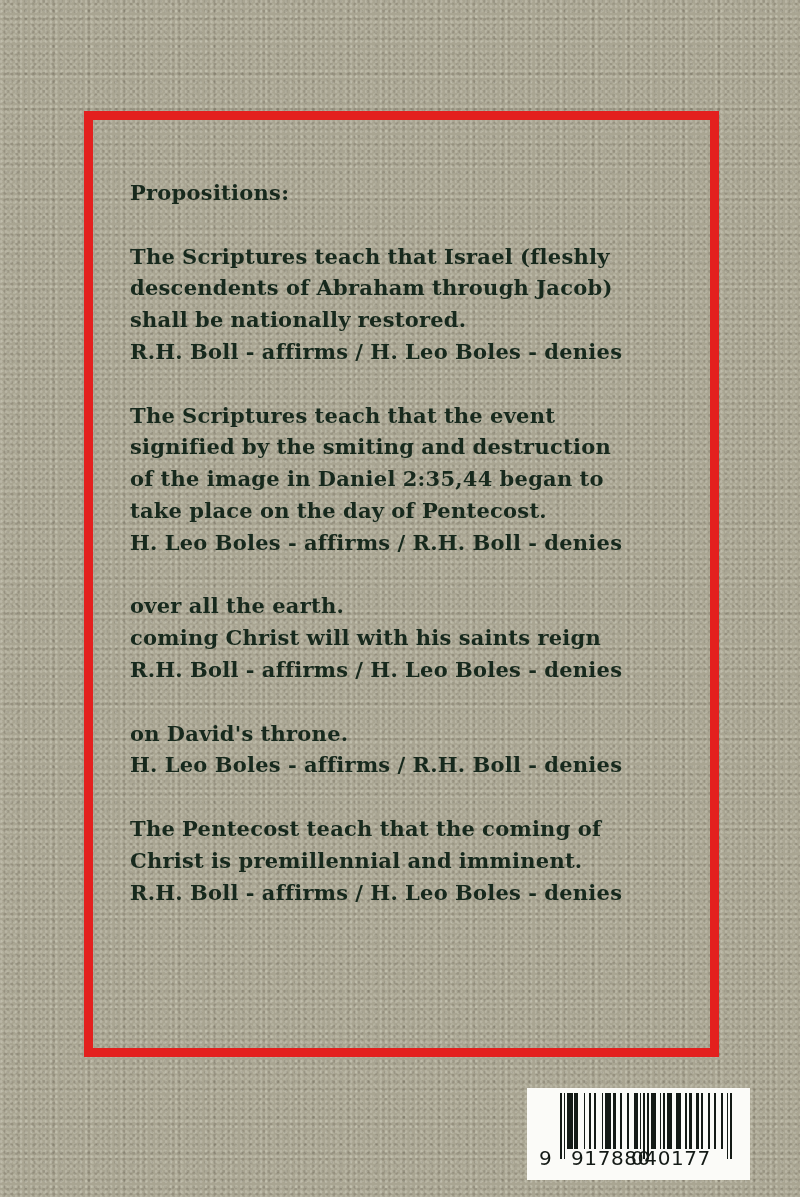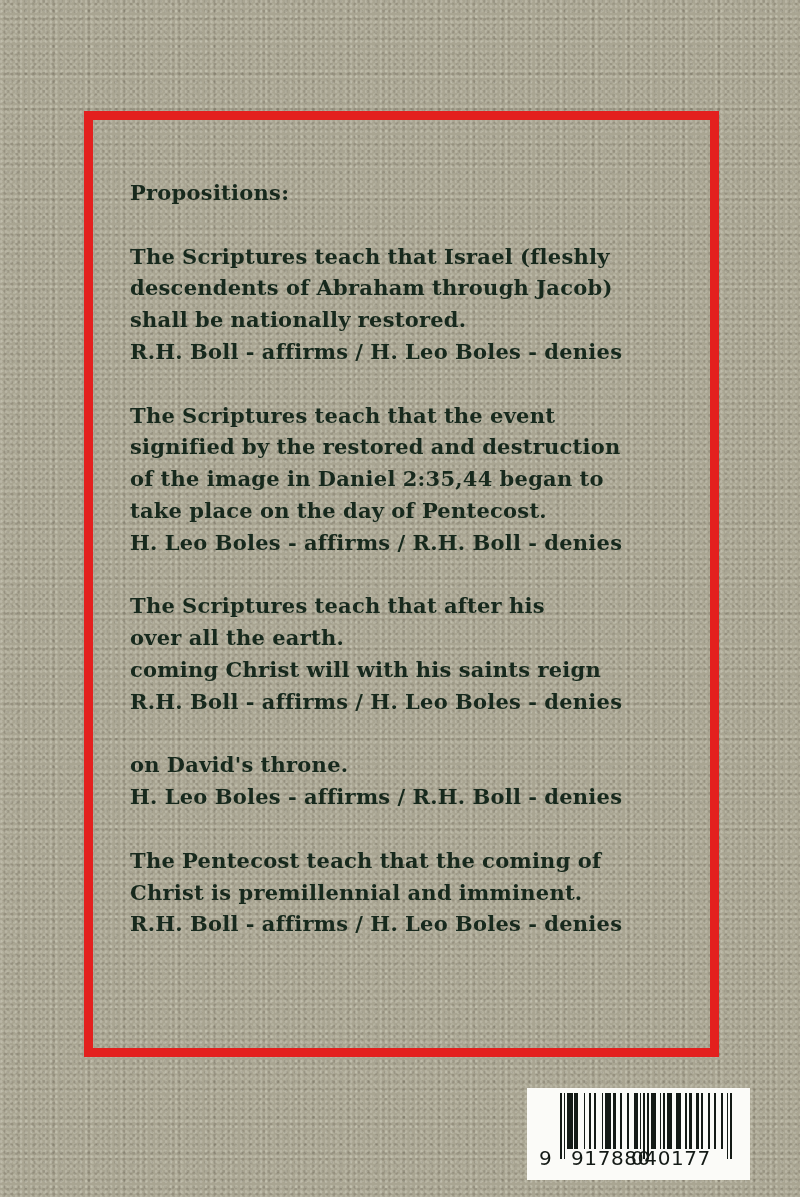--- a/index.html
+++ b/index.html
@@ -58,28 +58,27 @@
 
   <div class="prop">
     <span class="line">The Scriptures teach that Israel (fleshly</span>
     <span class="line">descendents of Abraham through Jacob)</span>
     <span class="line">shall be nationally restored.</span>
     <span class="line">R.H. Boll - affirms / H. Leo Boles - denies</span>
   </div>
 
   <div class="prop">
     <span class="line">The Scriptures teach that the event</span>
-    <span class="line">signified by the restored and destruction</span>
+    <span class="line">signified by the smiting and destruction</span>
     <span class="line">of the image in Daniel 2:35,44 began to</span>
     <span class="line">take place on the day of Pentecost.</span>
     <span class="line">H. Leo Boles - affirms / R.H. Boll - denies</span>
   </div>
 
   <div class="prop">
-    <span class="line">The Scriptures teach that after his</span>
     <span class="line">over all the earth.</span>
     <span class="line">coming Christ will with his saints reign</span>
     <span class="line">R.H. Boll - affirms / H. Leo Boles - denies</span>
   </div>
 
   <div class="prop">
     <span class="line">on David's throne.</span>
     <span class="line">H. Leo Boles - affirms / R.H. Boll - denies</span>
   </div>
 

